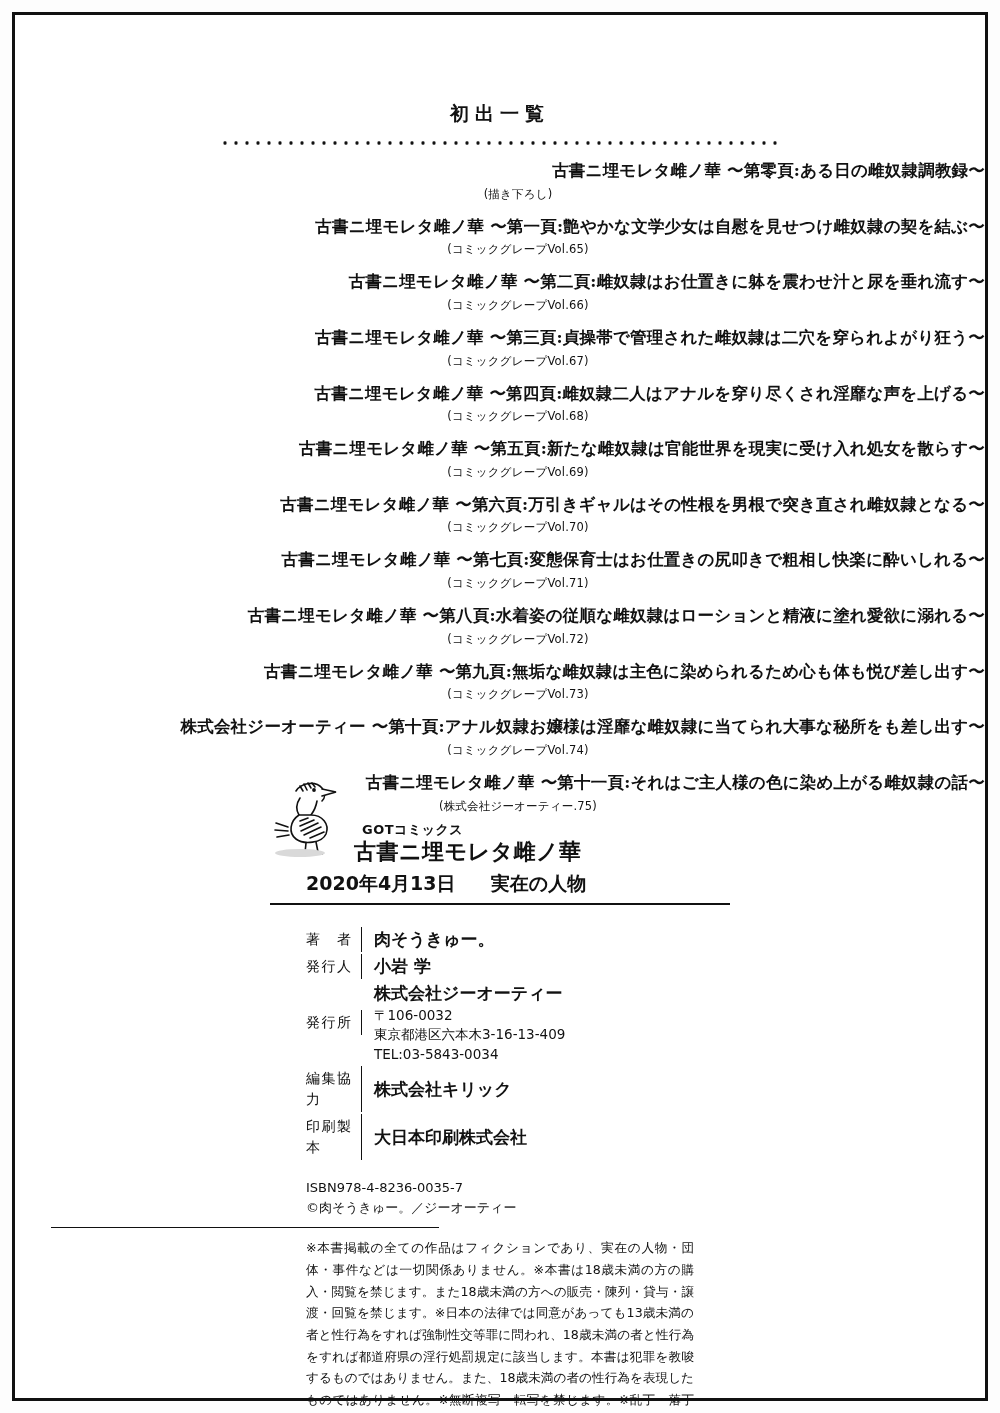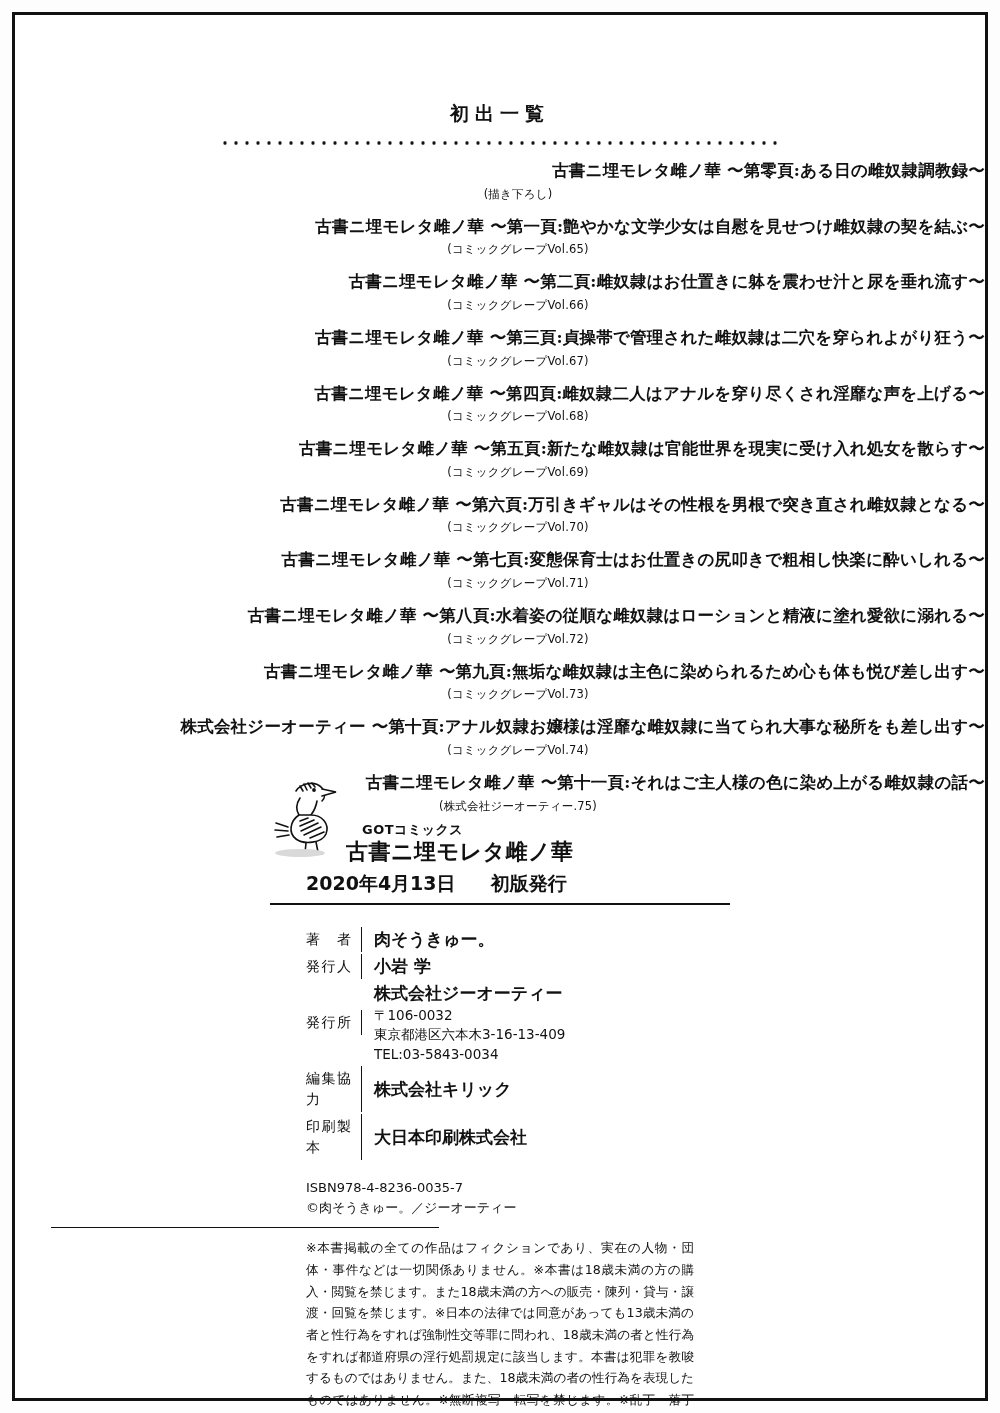--- a/index.html
+++ b/index.html
@@ -113,21 +113,21 @@
     left: 92px;
     top: 44px;
     font-family: "DejaVu Sans", "Liberation Sans", sans-serif;
     font-size: 13px;
     font-weight: 700;
     letter-spacing: 0.5px;
     color: #111;
   }
   .book-title {
     position: absolute;
-    left: 76px;
+    left: 84px;
     top: 60px;
     font-family: "DejaVu Serif", "Liberation Serif", serif;
     font-size: 22px;
     font-weight: 700;
     letter-spacing: 0.5px;
     color: #111;
     white-space: nowrap;
   }
   .pubdate-wrap {
     width: 460px;
@@ -306,21 +306,21 @@
             <ellipse cx="30" cy="76" rx="25" ry="4" fill="#d9d9d9" stroke="none"></ellipse>
           </svg>
           <div class="logo-text">GOTコミックス</div>
           <div class="book-title">古書ニ埋モレタ雌ノ華</div>
         </div>
 
         <div class="pubdate-wrap">
           <div class="pubdate">
             <span>2020年4月13日</span>
             <span class="sep"></span>
-            <span>初版発行</span>
+            <span>実在の人物</span>
           </div>
         </div>
 
         <div class="staff">
           <div class="staff-row">
             <div class="staff-label">著　者</div>
             <div class="staff-value">
               <span>肉そうきゅー。</span>
             </div>
           </div>

